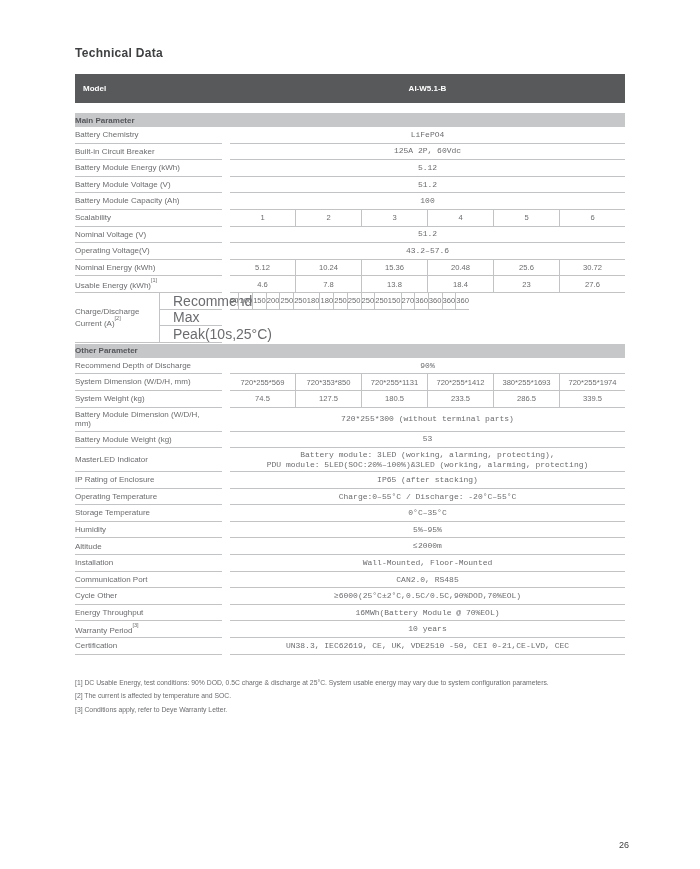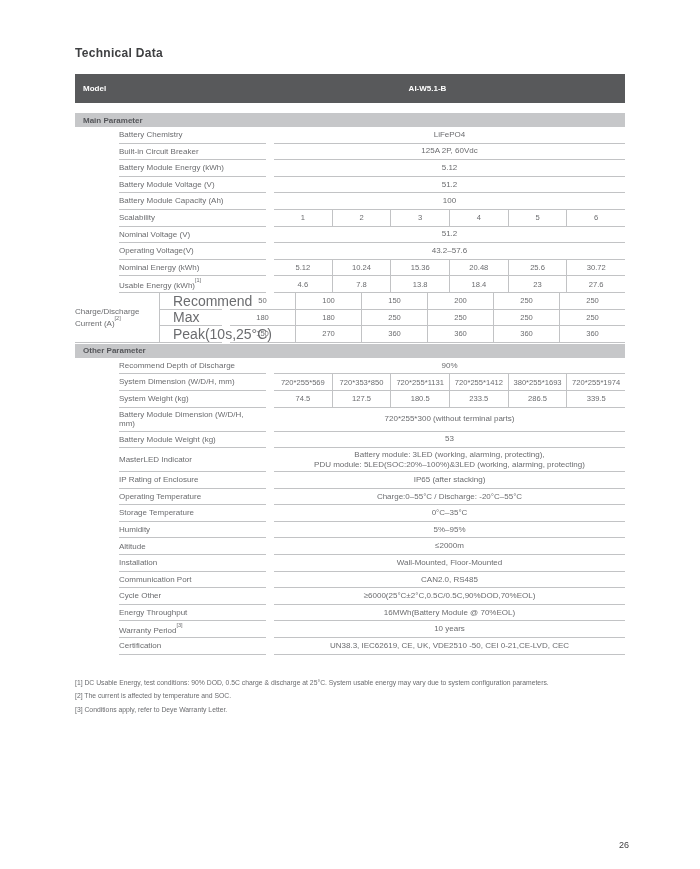--- a/index.html
+++ b/index.html
@@ -50,25 +50,25 @@
   }
   
   .section-bar {
     height: 14px;
     margin-top: 1px;
     background: #c6c7c9;
     color: #55565a;
     font-size: 8px;
     font-weight: bold;
     display: flex; align-items: center;
-    padding-left: 8px;
+    padding-left: 0;
   }
   
   :root { --rh: 16.6px; --line: #c2c3c5; --text: #6b6c6f; }
-  .row { display: flex; min-height: var(--rh); margin-left: 44px; }
+  .row { display: flex; min-height: var(--rh); }
   .row.tall { min-height: 24px; }
   .label-cell {
     width: 147px;
     border-bottom: 1px solid var(--line);
     display: flex; align-items: center;
     font-size: 8px; line-height: 9.5px;
     color: var(--text);
     padding-right: 12px;
   }
   .label-cell sup, .group-label sup {
@@ -77,20 +77,21 @@
   }
   .colgap { width: 8px; }
   .value-cell {
     flex: 1;
     border-bottom: 1px solid var(--line);
     display: flex; flex-direction: column;
     align-items: center; justify-content: center;
     text-align: center;
     font-size: 8px; line-height: 9.8px;
     color: var(--text);
+    font-family: Liberation Mono, monospace;
   }
   .cols {
     flex: 1;
     border-bottom: 1px solid var(--line);
     display: flex;
     min-height: var(--rh);
   }
   .col {
     flex: 1;
     display: flex; align-items: center; justify-content: center;
@@ -111,21 +112,21 @@
   .group-subs { width: 63px; display: flex; flex-direction: column; }
   .sub {
     height: var(--rh);
     border-left: 1px solid var(--line);
     border-bottom: 1px solid var(--line);
     display: flex; align-items: center;
     padding-left: 13px;
     font-size: 14px;
     color: var(--text);
   }
-  .group-values { flex: 1; display: flex; flex-direction: column; }
+  .group-values { flex: 1; display: flex; }
   .group-values .cols { flex: none; height: var(--rh); }
   
   .footnotes { margin-top: 21px; }
   .footnote {
     font-size: 6.8px;
     line-height: 13.5px;
     color: #6b6c6f;
   }
   
   .page-number {

